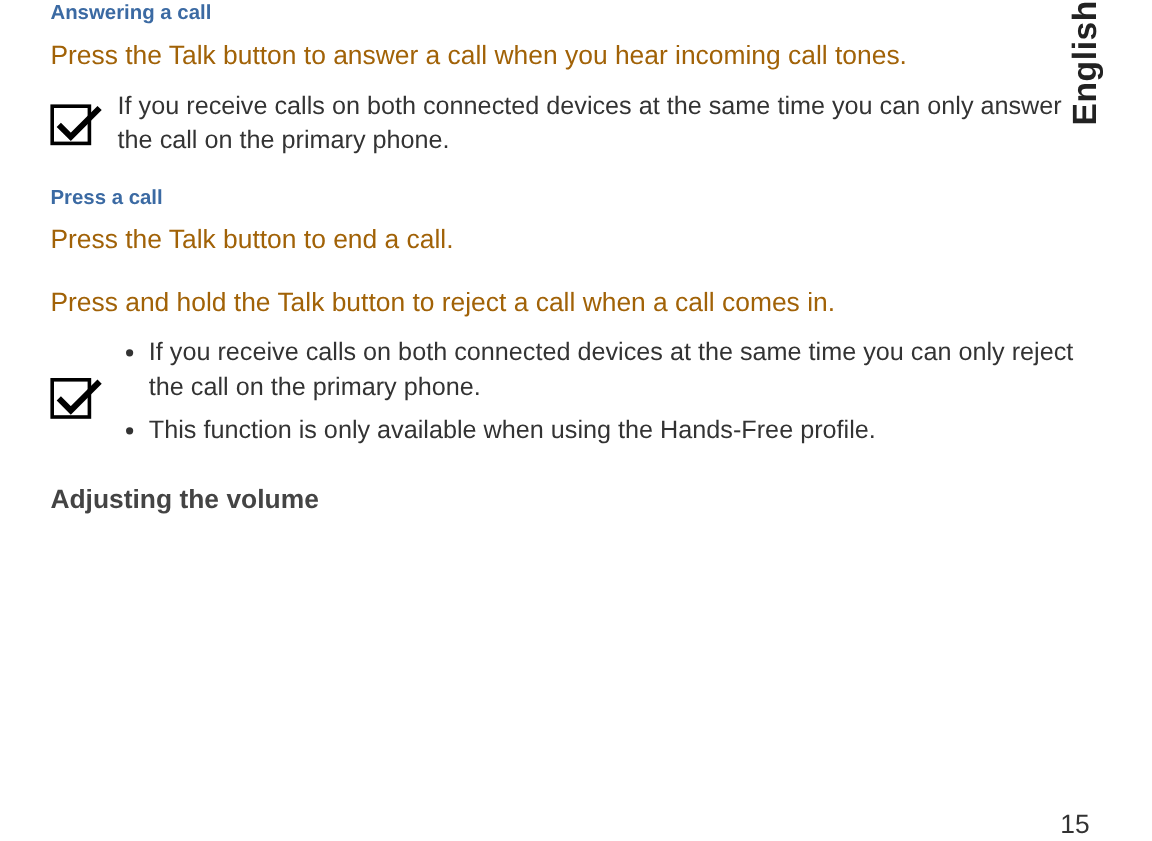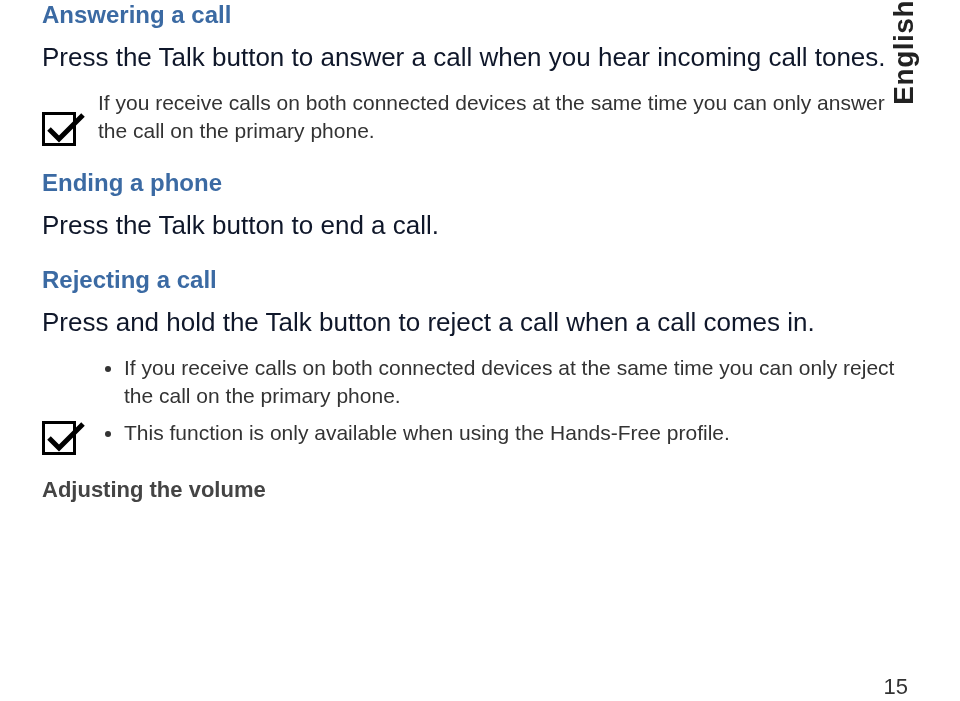--- a/index.html
+++ b/index.html
@@ -13,42 +13,42 @@
     color: #222;
     position: relative;
   }
   .page {
     padding: 0 52px 0 42px;
     position: relative;
   }
   .heading {
     color: #3b6aa3;
     font-weight: bold;
-    font-size: 24px;
+    font-size: 17px;
     margin: 0 0 10px 0;
     line-height: 1.25;
   }
   .subheading {
     color: #444;
     font-weight: bold;
     font-size: 22px;
     margin: 4px 0 6px 0;
   }
   .para {
-    font-size: 26px;
-    color: #0f172a;
+    font-size: 22px;
+    color: #a16207;
     margin: 2px 0 14px 0;
     line-height: 1.35;
   }
   .block {
     margin-bottom: 22px;
   }
   .note {
     display: flex;
-    align-items: flex-end;
+    align-items: center;
     margin-top: 4px;
     margin-bottom: 14px;
   }
   .check {
     flex: 0 0 auto;
     width: 34px;
     height: 34px;
     border: 3px solid #000;
     position: relative;
     margin-right: 22px;
@@ -108,26 +108,25 @@
       <div class="check">
         <svg width="42" height="36" viewBox="0 0 42 36">
           <path d="M4 18 L14 28 L38 4" stroke="#000" stroke-width="5" fill="none" stroke-linecap="butt" stroke-linejoin="miter"></path>
         </svg>
       </div>
       <div class="note-body">If you receive calls on both connected devices at the same time you can only answer the call on the primary phone.</div>
     </div>
   </div>
 
   <div class="block">
-    <div class="heading">Ending a phone</div>
+    <div class="heading">Press a call</div>
     <div class="para">Press the Talk button to end a call.</div>
   </div>
 
   <div class="block">
-    <div class="heading">Rejecting a call</div>
     <div class="para">Press and hold the Talk button to reject a call when a call comes in.</div>
     <div class="note">
       <div class="check">
         <svg width="42" height="36" viewBox="0 0 42 36">
           <path d="M4 18 L14 28 L38 4" stroke="#000" stroke-width="5" fill="none" stroke-linecap="butt" stroke-linejoin="miter"></path>
         </svg>
       </div>
       <div class="note-body">
         <ul class="note-list">
           <li>If you receive calls on both connected devices at the same time you can only reject the call on the primary phone.</li>

